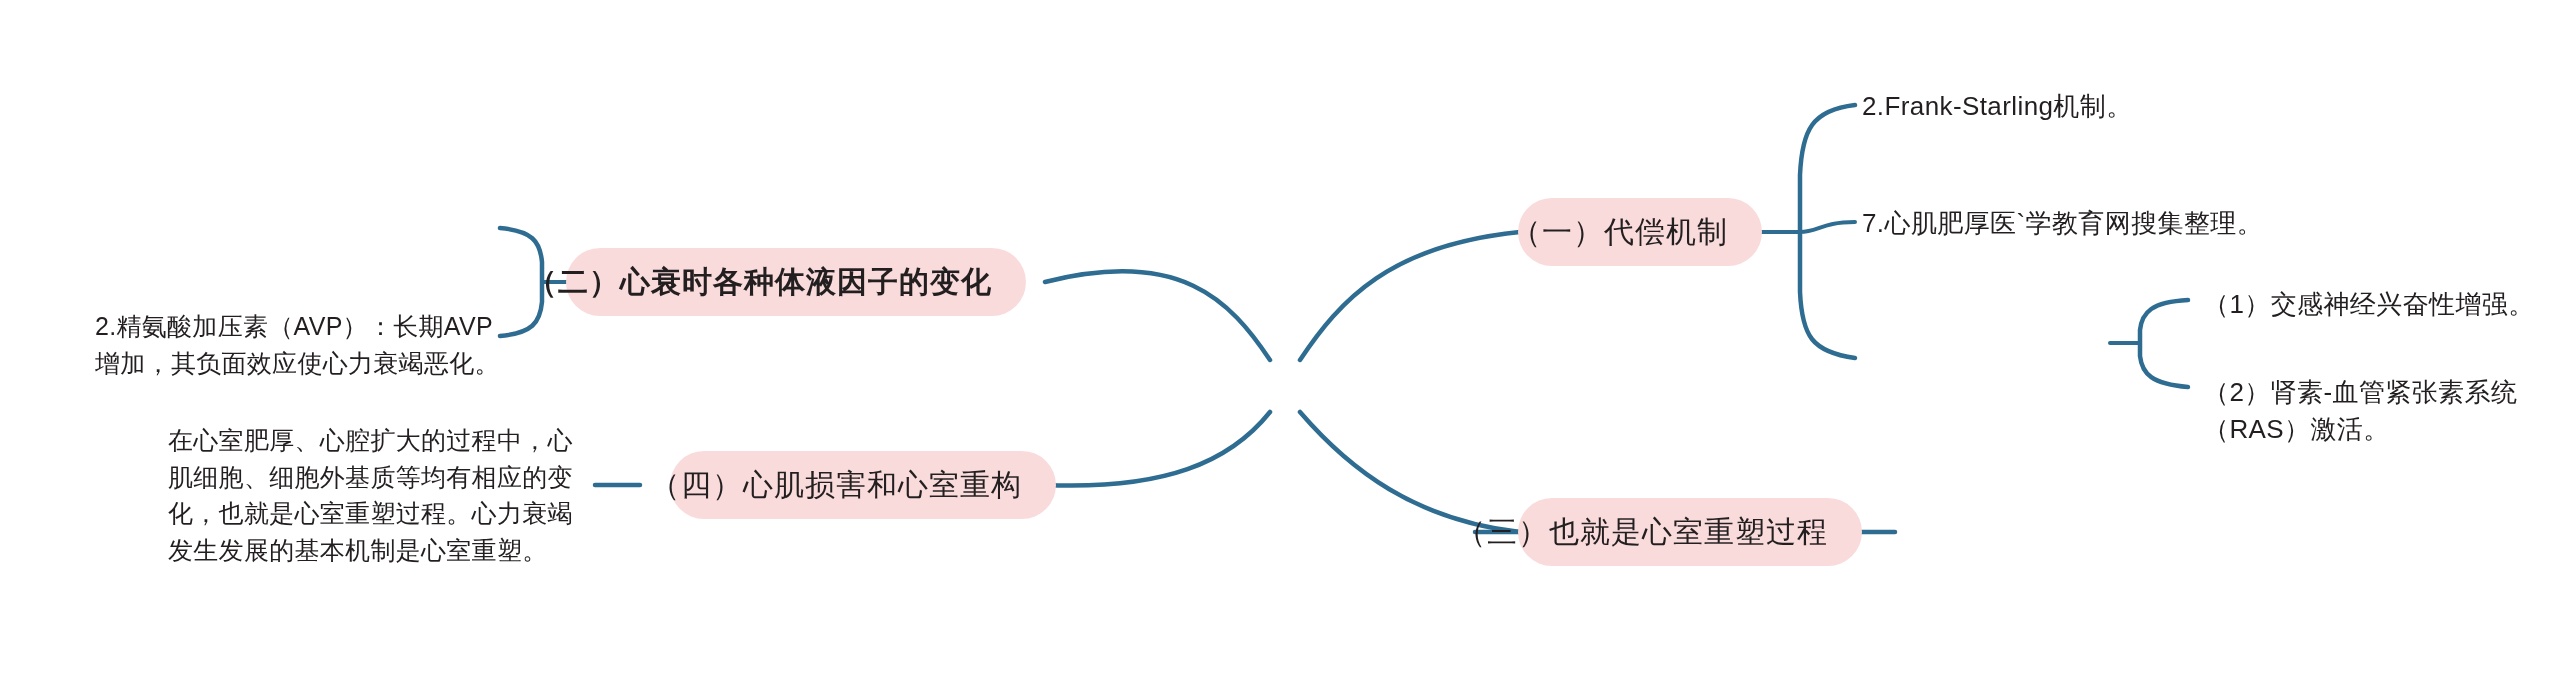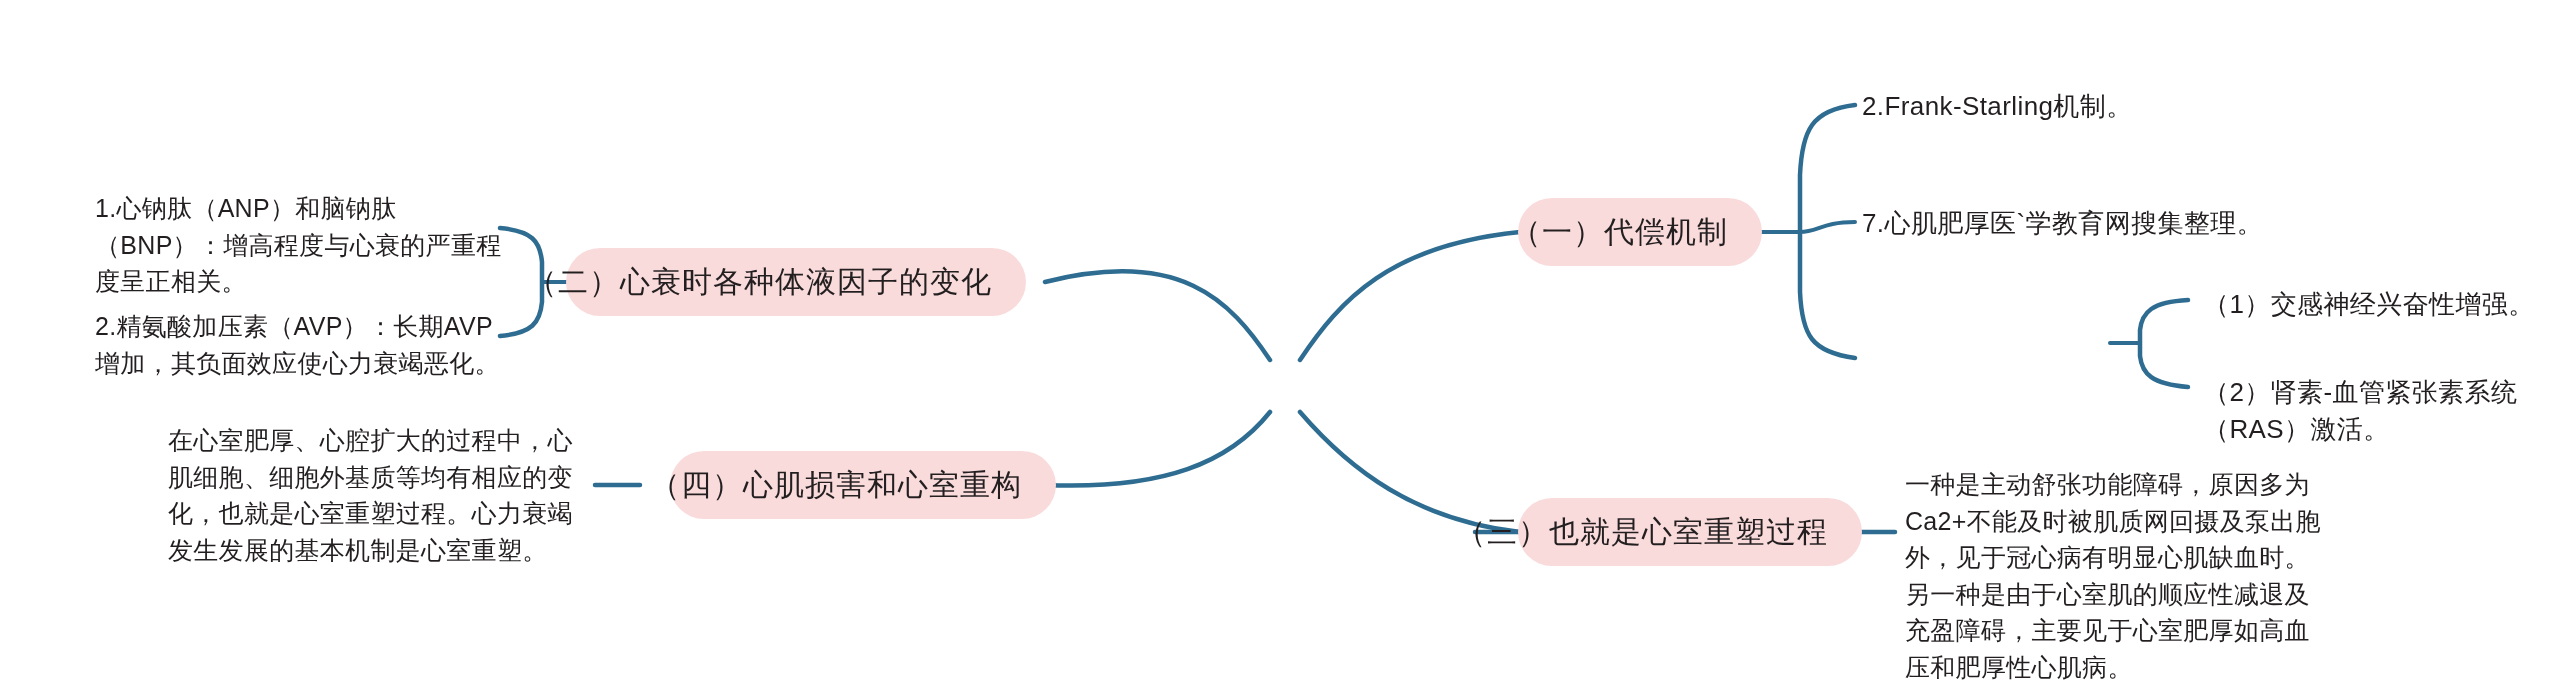--- a/index.html
+++ b/index.html
@@ -128,41 +128,35 @@
 
 
   <div class="leaf" style="left:2203px; top:286px; width:360px;">
     <span>（1）交感神经兴奋性增强。</span>
   </div>
 
   <div class="leaf" style="left:2203px; top:374px; width:420px;">
     <span>（2）肾素-血管紧张素系统（RAS）激活。</span>
   </div>
 
-  <div class="node branch-node" style="left:566px; top:248px; width:460px; height:68px;">
+  <div class="node branch-node" style="left:566px; top:248px; width:460px; height:68px;font-weight:bold;">
     <span>（二）心衰时各种体液因子的变化</span>
   </div>
 
-  <div class="para para-left" style="left:95px; top:190px; width:415px;">
-    <span>1.心钠肽（ANP）和脑钠肽（BNP）：增高程度与心衰的严重程度呈正相关。</span>
-  </div>
 
   <div class="para para-left" style="left:95px; top:308px; width:415px;">
     <span>2.精氨酸加压素（AVP）：长期AVP增加，其负面效应使心力衰竭恶化。</span>
   </div>
 
   <div class="node branch-node" style="left:670px; top:451px; width:386px; height:68px;">
     <span>（四）心肌损害和心室重构</span>
   </div>
 
   <div class="para para-left" style="left:168px; top:422px; width:420px;">
     <span>在心室肥厚、心腔扩大的过程中，心肌细胞、细胞外基质等均有相应的变化，也就是心室重塑过程。心力衰竭发生发展的基本机制是心室重塑。</span>
   </div>
 
   <div class="node branch-node" style="left:1518px; top:498px; width:344px; height:68px;">
     <span>（三）也就是心室重塑过程</span>
   </div>
 
-  <div class="para para-right" style="left:1905px; top:466px; width:430px;">
-    <span>一种是主动舒张功能障碍，原因多为Ca2+不能及时被肌质网回摄及泵出胞外，见于冠心病有明显心肌缺血时。另一种是由于心室肌的顺应性减退及充盈障碍，主要见于心室肥厚如高血压和肥厚性心肌病。</span>
-  </div>
 
 </div>
 
 </body></html>

